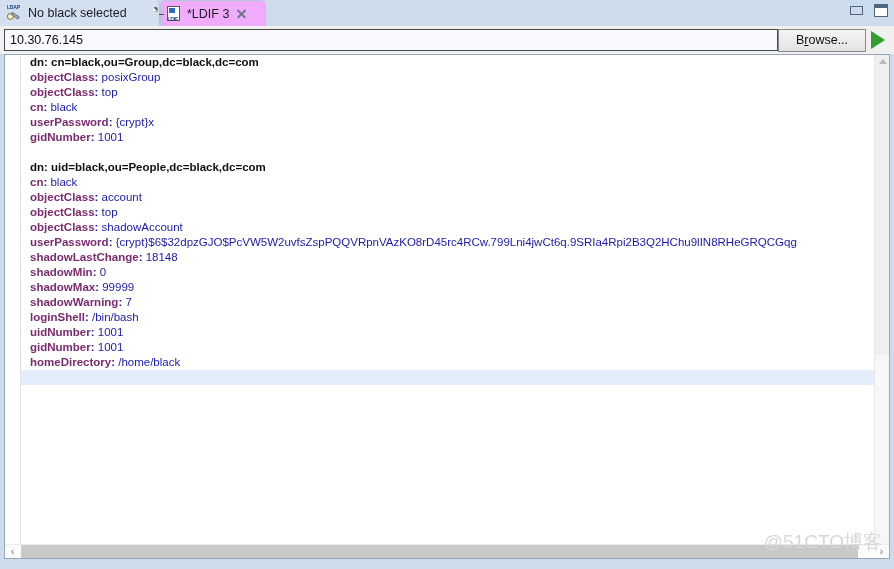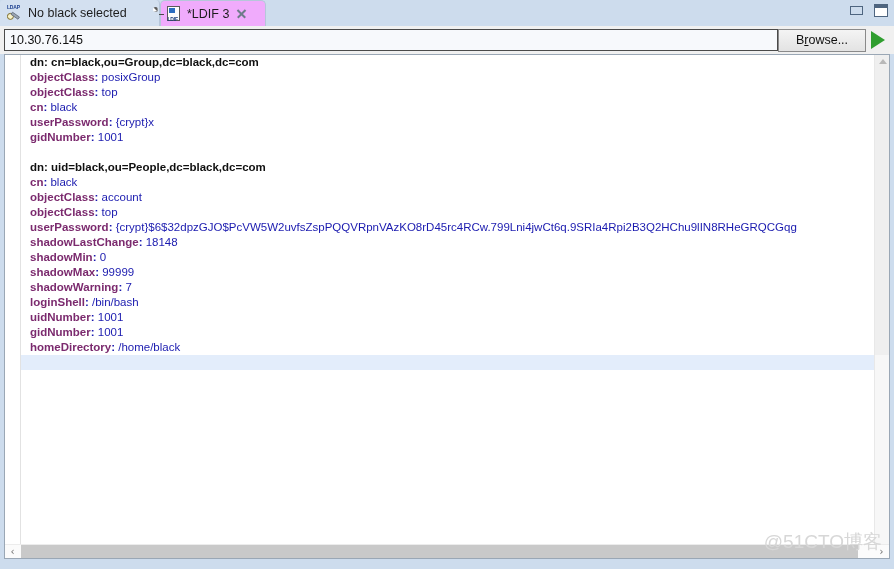--- a/index.html
+++ b/index.html
@@ -306,20 +306,21 @@
         <div class="ln"><span class="attr">objectClass</span><span class="sep">: </span><span class="val">posixGroup</span></div>
         <div class="ln"><span class="attr">objectClass</span><span class="sep">: </span><span class="val">top</span></div>
         <div class="ln"><span class="attr">cn</span><span class="sep">: </span><span class="val">black</span></div>
         <div class="ln"><span class="attr">userPassword</span><span class="sep">: </span><span class="val">{crypt}x</span></div>
         <div class="ln"><span class="attr">gidNumber</span><span class="sep">: </span><span class="val">1001</span></div>
         <div class="ln blank">&nbsp;</div>
         <div class="ln"><span class="dnattr">dn</span><span class="dnattr">: </span><span class="dnval">uid=black,ou=People,dc=black,dc=com</span></div>
         <div class="ln"><span class="attr">cn</span><span class="sep">: </span><span class="val">black</span></div>
         <div class="ln"><span class="attr">objectClass</span><span class="sep">: </span><span class="val">account</span></div>
         <div class="ln"><span class="attr">objectClass</span><span class="sep">: </span><span class="val">top</span></div>
+        <div class="ln"><span class="attr">objectClass</span><span class="sep">: </span><span class="val">shadowAccount</span></div>
         <div class="ln"><span class="attr">userPassword</span><span class="sep">: </span><span class="val">{crypt}$6$32dpzGJO$PcVW5W2uvfsZspPQQVRpnVAzKO8rD45rc4RCw.799Lni4jwCt6q.9SRIa4Rpi2B3Q2HChu9lIN8RHeGRQCGqg</span></div>
         <div class="ln"><span class="attr">shadowLastChange</span><span class="sep">: </span><span class="val">18148</span></div>
         <div class="ln"><span class="attr">shadowMin</span><span class="sep">: </span><span class="val">0</span></div>
         <div class="ln"><span class="attr">shadowMax</span><span class="sep">: </span><span class="val">99999</span></div>
         <div class="ln"><span class="attr">shadowWarning</span><span class="sep">: </span><span class="val">7</span></div>
         <div class="ln"><span class="attr">loginShell</span><span class="sep">: </span><span class="val">/bin/bash</span></div>
         <div class="ln"><span class="attr">uidNumber</span><span class="sep">: </span><span class="val">1001</span></div>
         <div class="ln"><span class="attr">gidNumber</span><span class="sep">: </span><span class="val">1001</span></div>
         <div class="ln"><span class="attr">homeDirectory</span><span class="sep">: </span><span class="val">/home/black</span></div>
         <div class="ln blank cur">&nbsp;</div>

